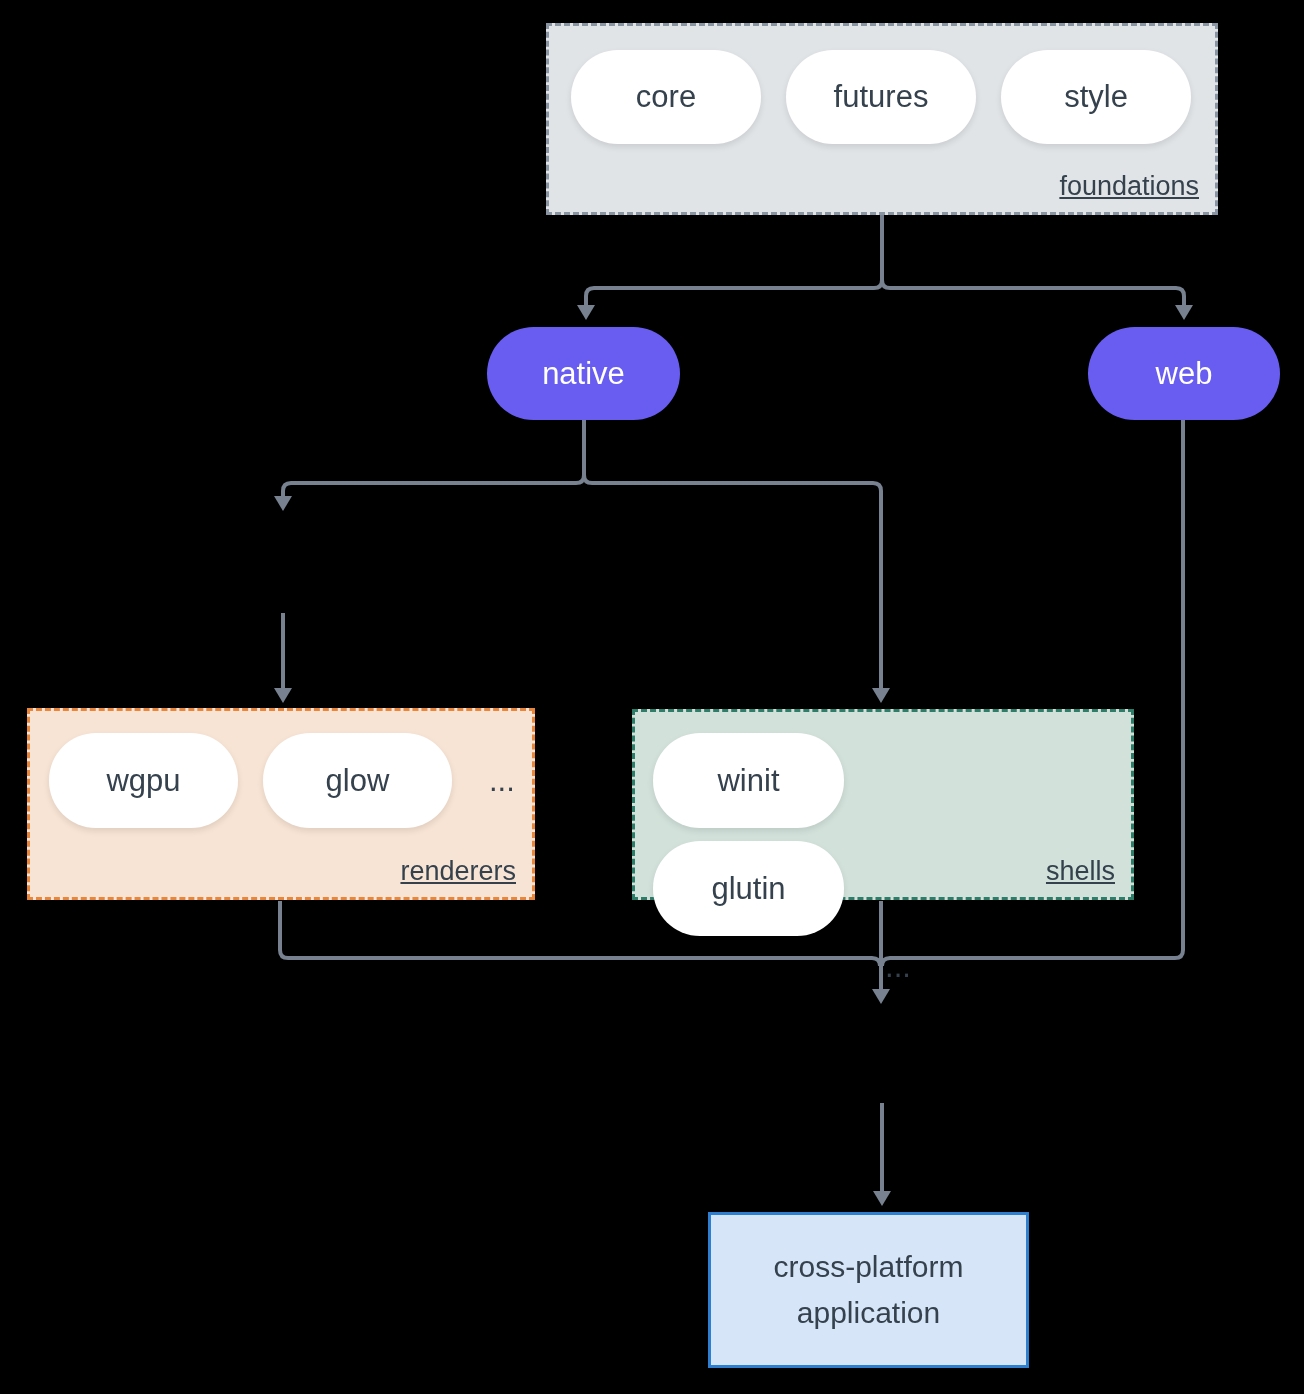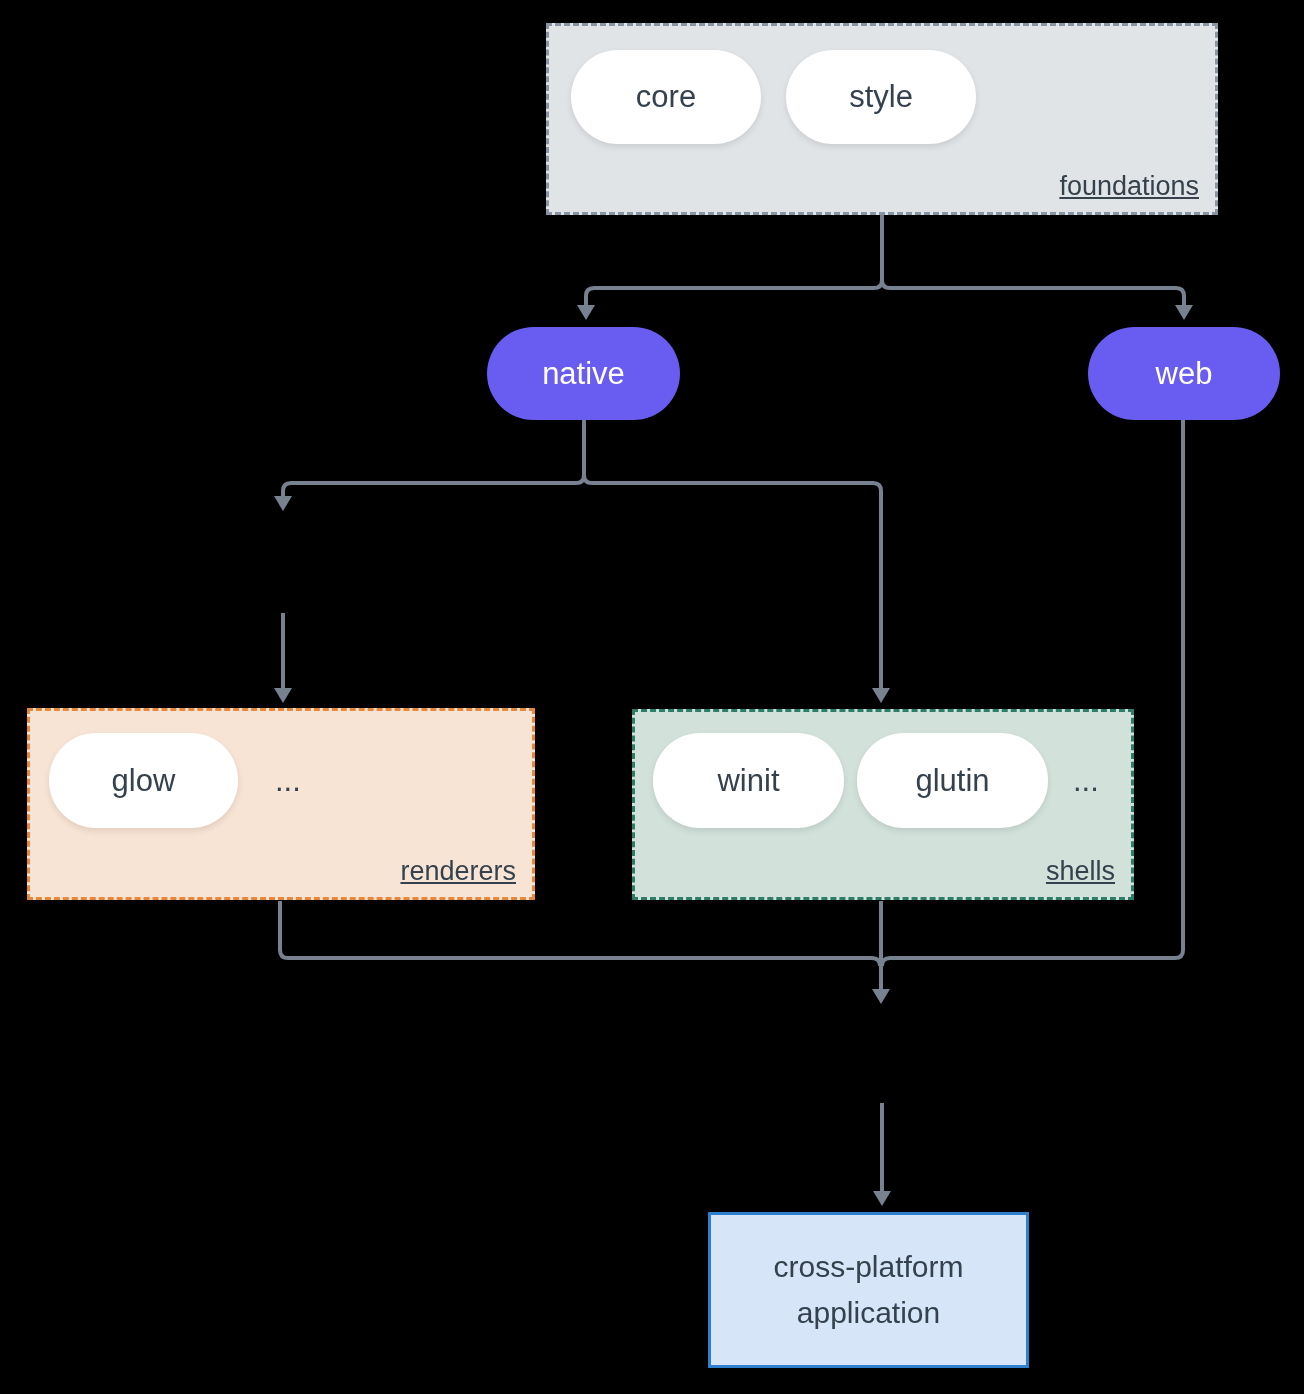--- a/index.html
+++ b/index.html
@@ -57,21 +57,21 @@
   .n-renderers .pill-row{gap:25px;}
   .n-renderers .pill{width:189px;height:95px;}
 
   
   .n-shells{
     left:632px;top:709px;width:502px;height:191px;
     background:var(--shells-fill);
     border:3px dashed var(--shells-border);
     padding:21px 0 0 18px;
   }
-  .n-shells .pill-row{gap:13px;}
+  .n-shells .pill-row{gap:13px;flex-direction:column;}
   .n-shells .pill{width:191px;height:95px;}
 
   
   .n-application{
     left:708px;top:1212px;width:321px;height:156px;
     background:var(--app-fill);
     border:3px solid var(--app-border);
     display:flex;align-items:center;justify-content:center;text-align:center;
     font-size:30px;line-height:1.55;color:var(--text-dark);
     padding:0 16px;
@@ -109,37 +109,43 @@
     <path class="edge" d="M 882 1103 L 882 1192"></path>
     <polygon class="arrow" points="873,1191 891,1191 882,1206"></polygon>
   </svg>
 
   <div class="node groupbox n-foundations">
     <div class="pill-row">
       <div class="pill white">
         <span>core</span>
       </div>
       <div class="pill white">
+        <span>futures</span>
+      </div>
+      <div class="pill white">
         <span>style</span>
       </div>
     </div>
     <div class="box-label">foundations</div>
   </div>
 
   <div class="node pill purple n-web">
     <span>web</span>
   </div>
 
   <div class="node pill purple n-native">
     <span>native</span>
   </div>
 
 
   <div class="node groupbox n-renderers">
     <div class="pill-row">
+      <div class="pill white">
+        <span>wgpu</span>
+      </div>
       <div class="pill white">
         <span>glow</span>
       </div>
       <span class="ellipsis">...</span>
     </div>
     <div class="box-label">renderers</div>
   </div>
 
   <div class="node groupbox n-shells">
     <div class="pill-row">

